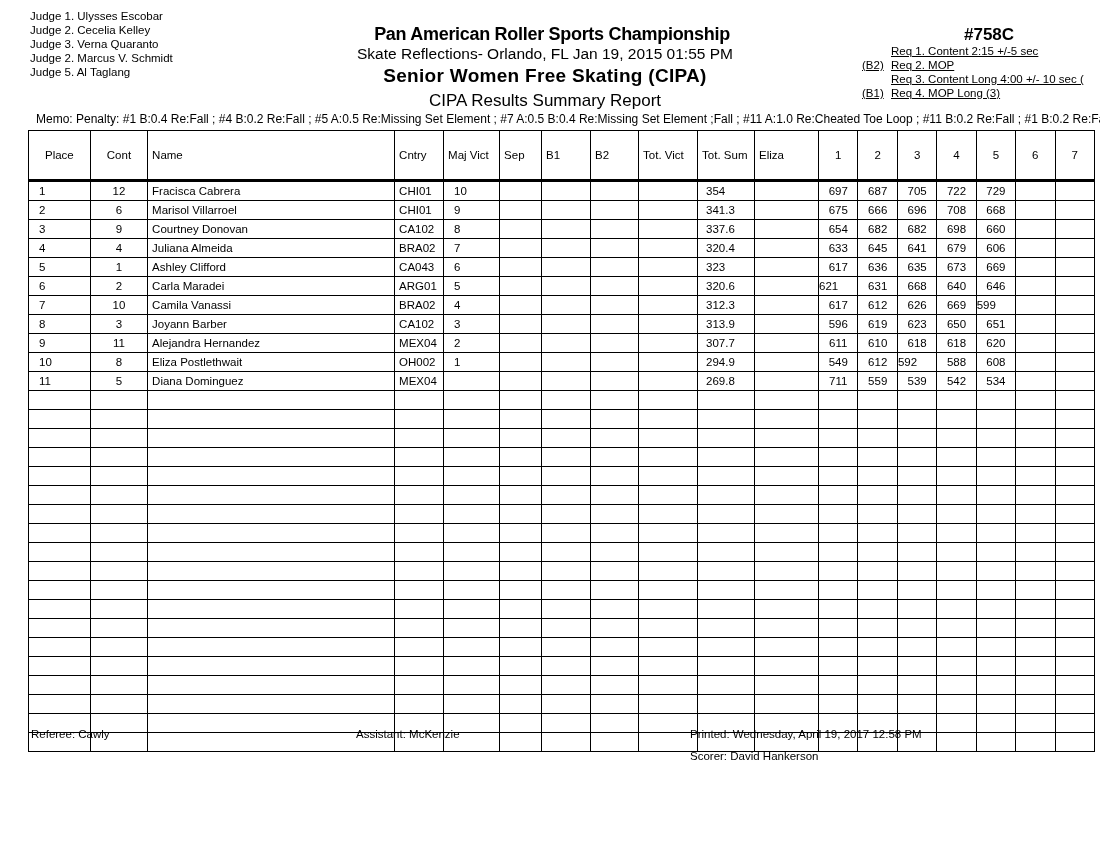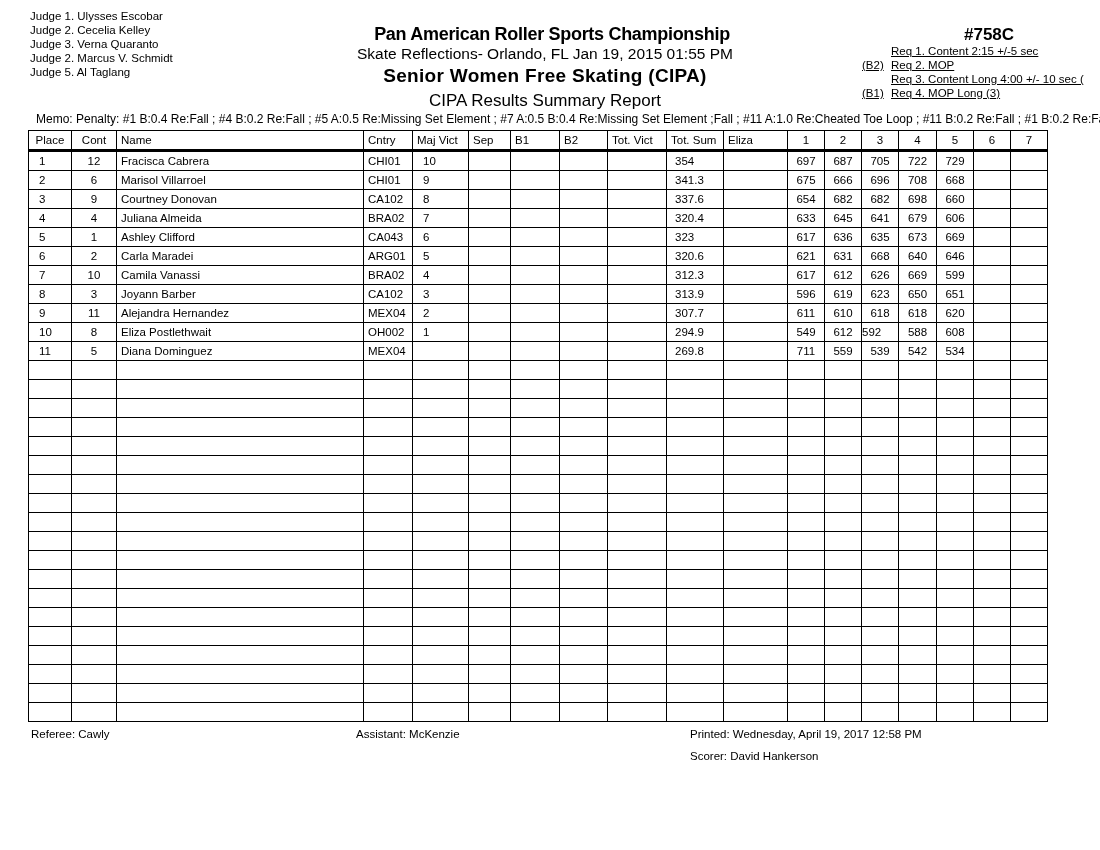--- a/index.html
+++ b/index.html
@@ -17,21 +17,21 @@
   .eventno { left:964px; top:25px; font-size:17px; font-weight:bold; }
   .reqs { left:862px; top:44px; font-size:11.5px; line-height:14px; }
   .reqs .r { height:14px; display:flex;text-decoration:underline; }
   .reqs .pre { width:29px; display:inline-block; }
   .memo { left:36px; top:112px; font-size:12px; }
   table.results { position:absolute; left:28px; top:130px; border-collapse:collapse;
                   table-layout:fixed; font-size:11.5px; }
   table.results th, table.results td { border:1px solid #000; height:18px; padding:0 0 0 4px;
                   overflow:hidden; white-space:nowrap; font-weight:normal; text-align:left; }
   table.results thead th { border-bottom:3px solid #000; height:16px; }
-  table.results .c { text-align:center; padding:1px; }
+  table.results .c { text-align:center; padding:16px; }
   table.results tr.blank td { height:18px; }
   table.results { border:1.5px solid #000; }
   .footer { font-size:11.5px; }
   .ref { left:31px; top:728px; }
   .asst { left:356px; top:728px; }
   .printed { left:690px; top:728px; }
   .scorer { left:690px; top:750px; }
 </style>
 </head>
 <body>
@@ -221,21 +221,21 @@
         <td style="text-align:center;padding:0">2</td>
         <td>Carla Maradei</td>
         <td>ARG01</td>
         <td style="padding-left:10px">5</td>
         <td></td>
         <td></td>
         <td></td>
         <td></td>
         <td style="padding-left:8px">320.6</td>
         <td></td>
-        <td style="text-align:center;padding:0">621</td>
+        <td style="padding:0">621</td>
         <td style="text-align:center;padding:0">631</td>
         <td style="text-align:center;padding:0">668</td>
         <td style="text-align:center;padding:0">640</td>
         <td style="text-align:center;padding:0">646</td>
         <td style="text-align:center;padding:0"></td>
         <td style="text-align:center;padding:0"></td>
       </tr>
       <tr>
         <td style="padding-left:10px">7</td>
         <td style="text-align:center;padding:0">10</td>
@@ -245,21 +245,21 @@
         <td></td>
         <td></td>
         <td></td>
         <td></td>
         <td style="padding-left:8px">312.3</td>
         <td></td>
         <td style="text-align:center;padding:0">617</td>
         <td style="text-align:center;padding:0">612</td>
         <td style="text-align:center;padding:0">626</td>
         <td style="text-align:center;padding:0">669</td>
-        <td style="text-align:center;padding:0">599</td>
+        <td style="text-align:left;padding:0">599</td>
         <td style="text-align:center;padding:0"></td>
         <td style="text-align:center;padding:0"></td>
       </tr>
       <tr>
         <td style="padding-left:10px">8</td>
         <td style="text-align:center;padding:0">3</td>
         <td>Joyann Barber</td>
         <td>CA102</td>
         <td style="padding-left:10px">3</td>
         <td></td>

